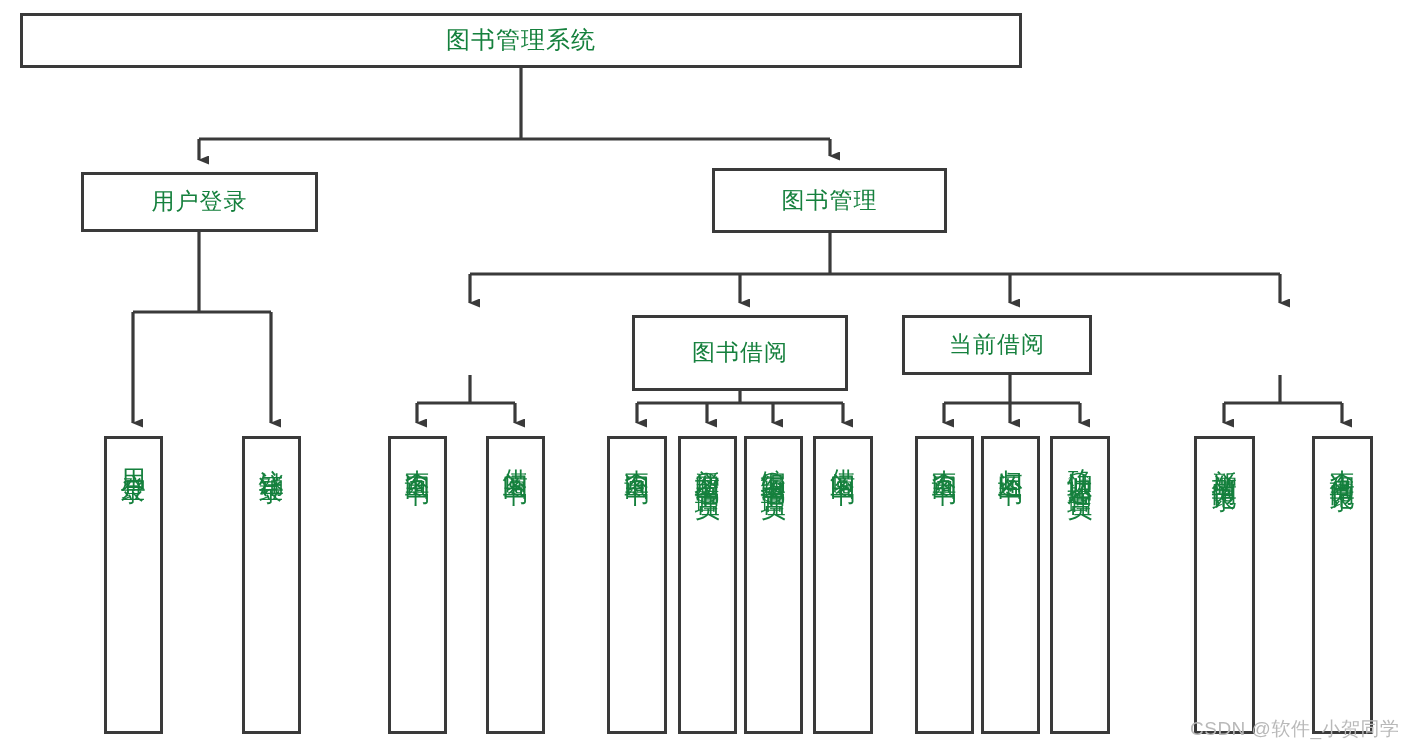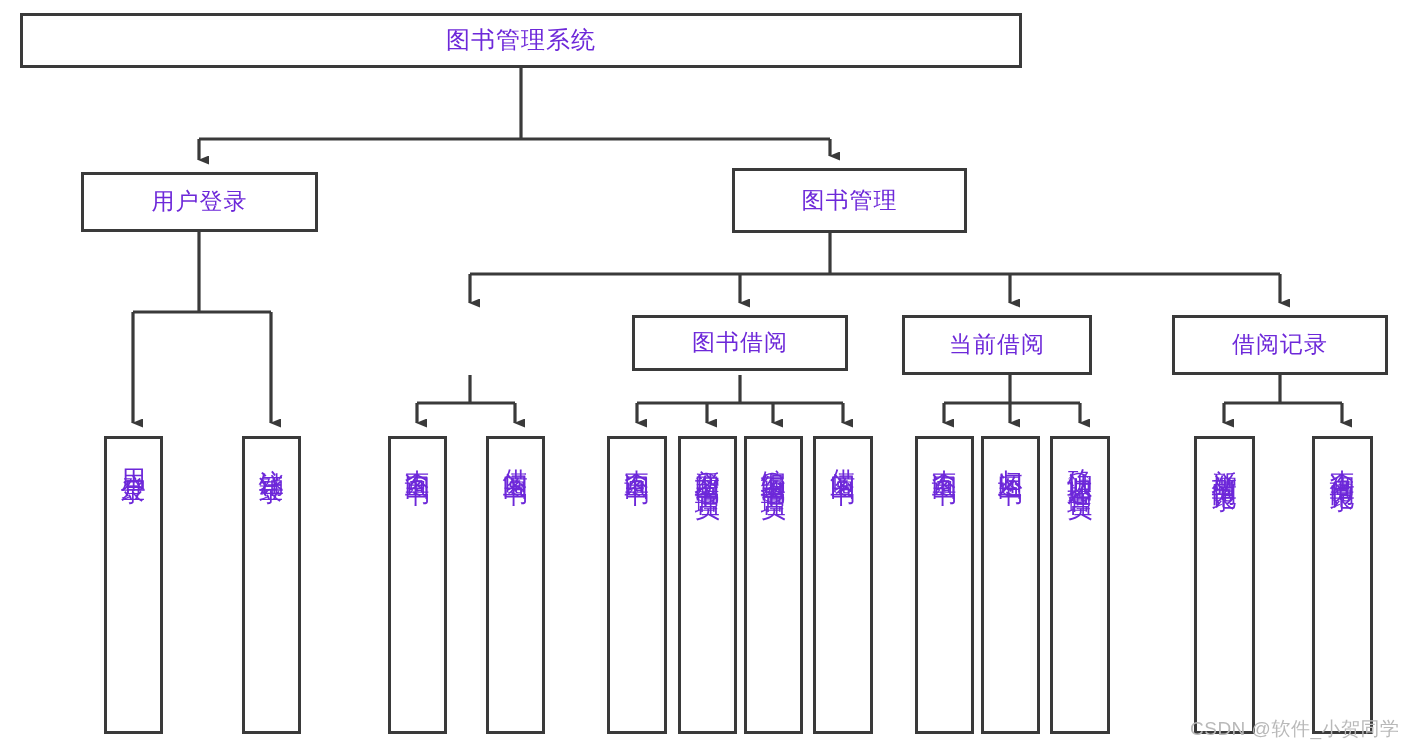--- a/index.html
+++ b/index.html
@@ -26,21 +26,21 @@
     pointer-events: none;
   }
   .node {
     position: absolute;
     box-sizing: border-box;
     border: 3px solid #3a3a3a;
     background: #ffffff;
     display: flex;
     align-items: center;
     justify-content: center;
-    color: #6d28d9;
+    color: #15803d;
   }
   .node .lbl {
     font-size: 23px;
     letter-spacing: 1px;
     line-height: 1.1;
     white-space: nowrap;
   }
   .node.root .lbl { font-size: 24px; }
   .node.leaf {
     align-items: flex-start;
@@ -118,32 +118,29 @@
     </g>
   </svg>
 
   <div class="node root" style="left:20px; top:13px; width:1002px; height:55px;">
     <span class="lbl">图书管理系统</span>
   </div>
 
   <div class="node" style="left:81px; top:172px; width:237px; height:60px;">
     <span class="lbl">用户登录</span>
   </div>
-  <div class="node" style="left:732px; top:168px; width:235px; height:65px;">
+  <div class="node" style="left:712px; top:168px; width:235px; height:65px;">
     <span class="lbl">图书管理</span>
   </div>
 
-  <div class="node" style="left:632px; top:315px; width:216px; height:56px;">
+  <div class="node" style="left:632px; top:315px; width:216px; height:76px;">
     <span class="lbl">图书借阅</span>
   </div>
   <div class="node" style="left:902px; top:315px; width:190px; height:60px;">
     <span class="lbl">当前借阅</span>
-  </div>
-  <div class="node" style="left:1172px; top:315px; width:216px; height:60px;">
-    <span class="lbl">借阅记录</span>
   </div>
 
   <div class="node leaf" style="left:104px; top:436px; width:59px; height:298px;">
     <span class="lbl">用户登录</span>
   </div>
   <div class="node leaf" style="left:242px; top:436px; width:59px; height:298px;">
     <span class="lbl">注销登录</span>
   </div>
 
   <div class="node leaf" style="left:388px; top:436px; width:59px; height:298px;">

